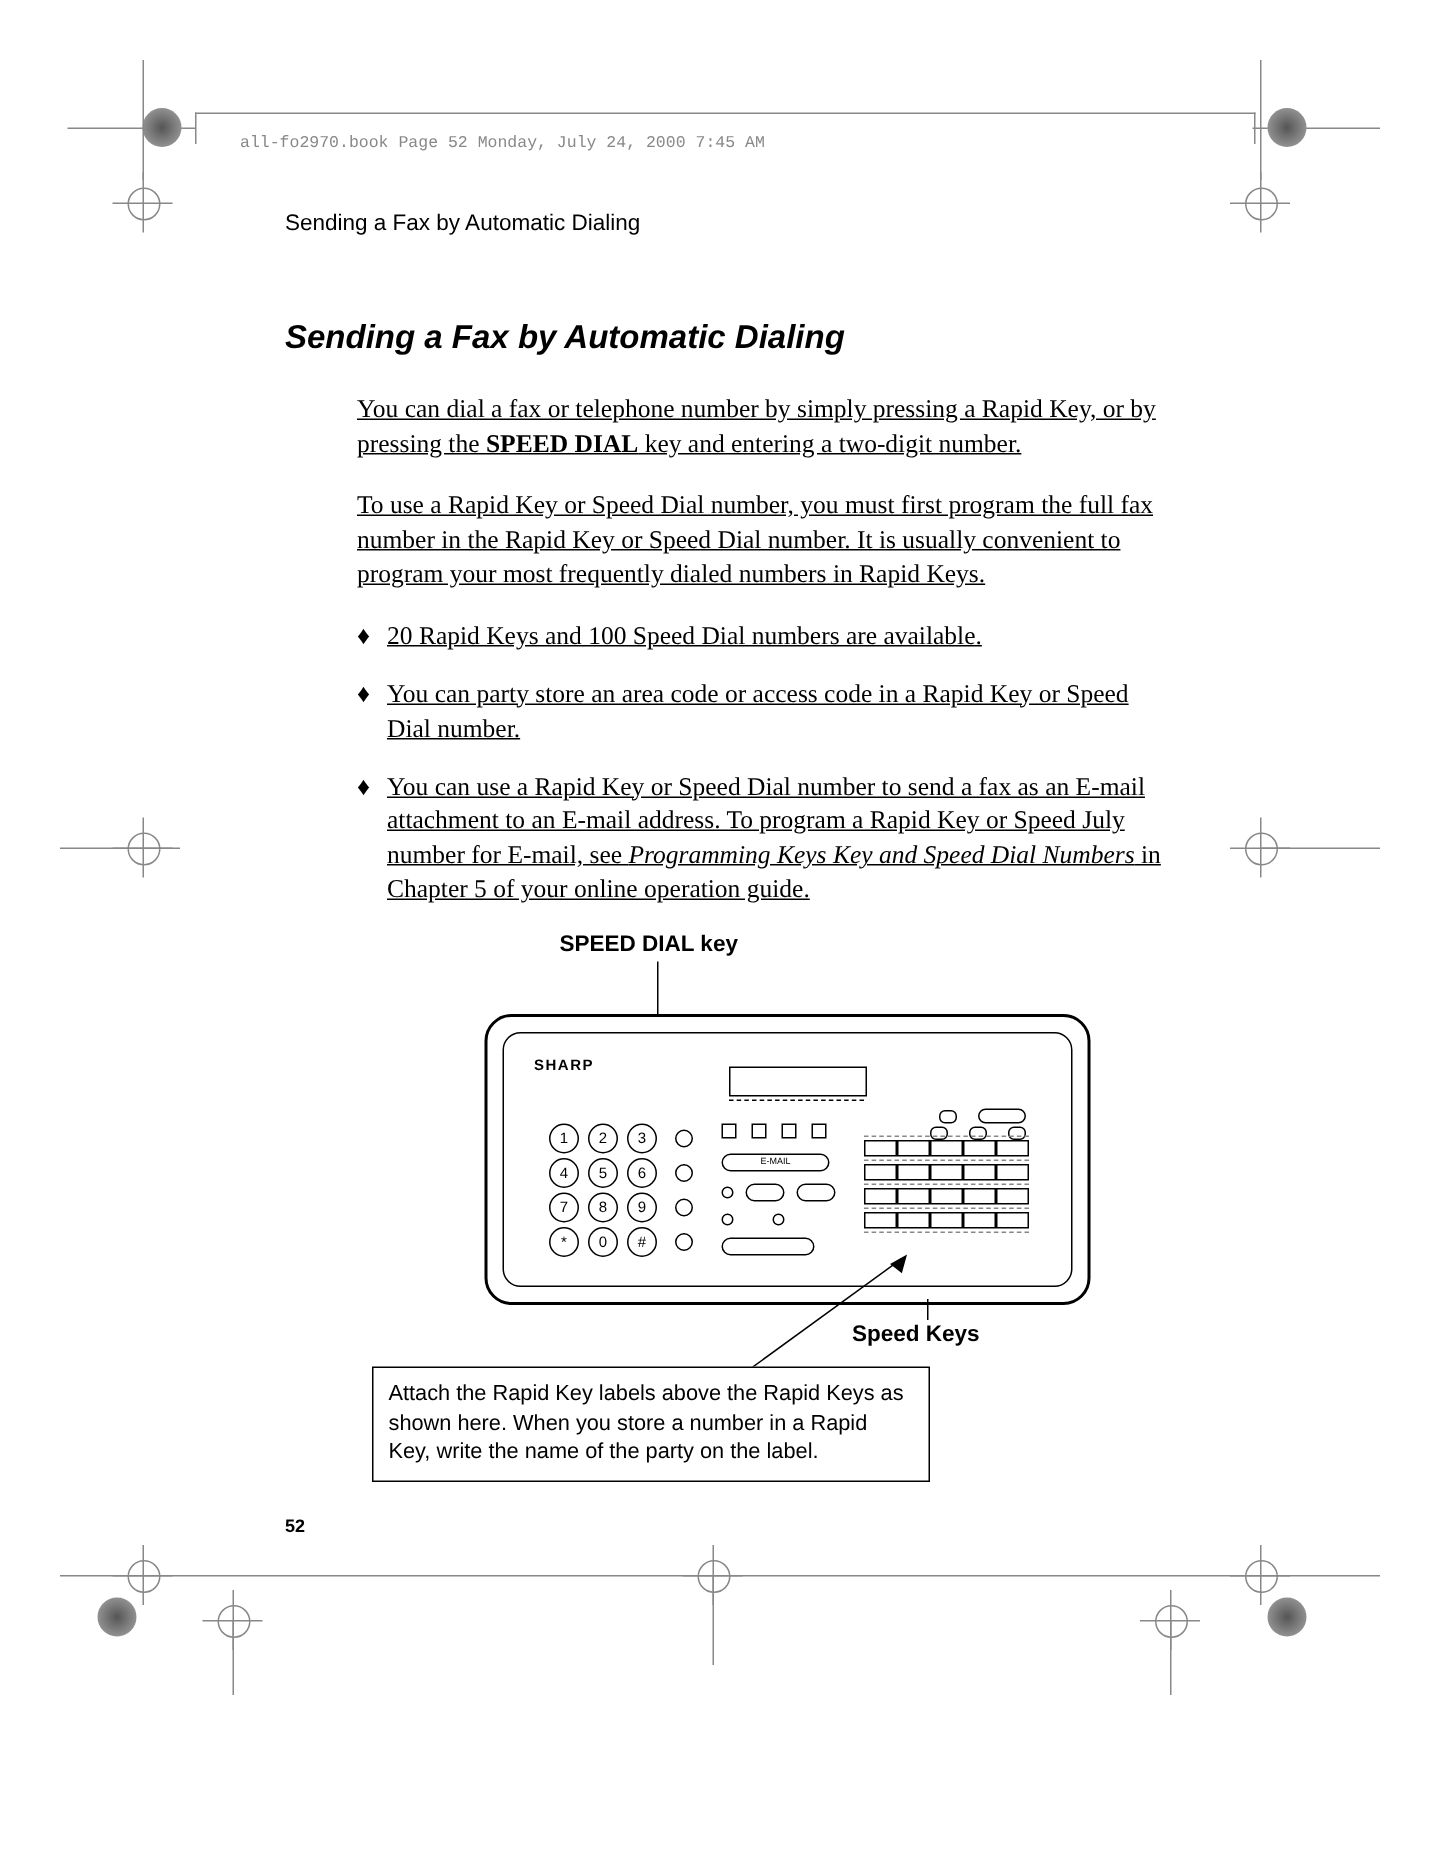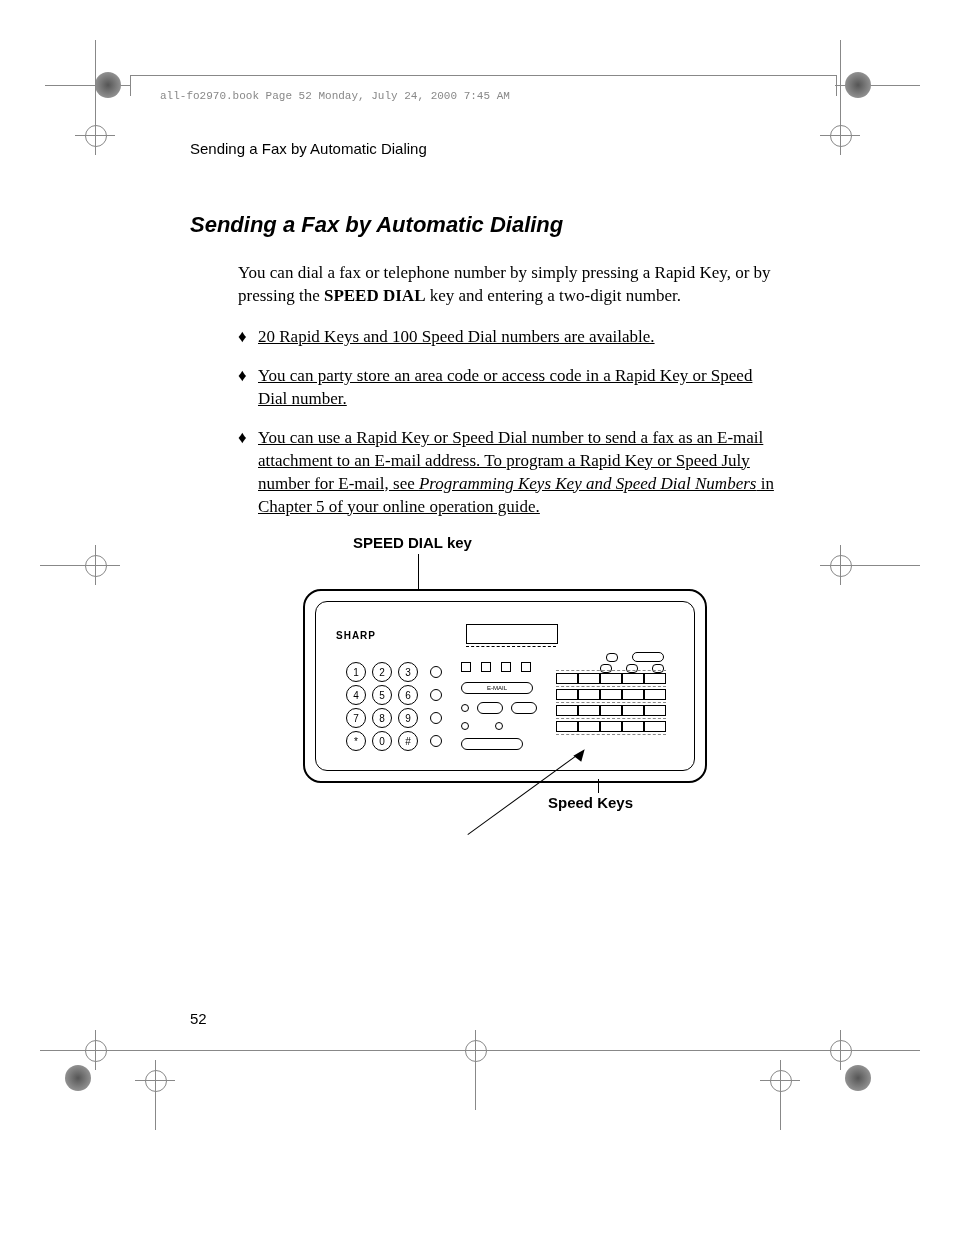--- a/index.html
+++ b/index.html
@@ -29,33 +29,33 @@
     font-style: italic;
     font-weight: bold;
     font-size: 22px;
     margin: 0 0 24px 0;
   }
   .body-text {
     margin-left: 48px;
     font-size: 17px;
     line-height: 1.35;
   }
-  .body-text p { margin: 12px 0 18px 0; }
+  .body-text p { margin: 12px 0 18px 0; text-decoration: underline; }
   .bullets { margin-left: 48px; }
   .bullets .item {
     display: flex;
     font-size: 17px;
     line-height: 1.35;
     margin-bottom: 16px;
   }
   .bullets .marker { width: 20px; flex: none; }
   .bullets .txt { flex: 1; text-decoration: underline; }
   .fig-area {
     position: relative;
-    margin-left: 48px;
+    margin-left: 68px;
     height: 380px;
   }
   .speed-label {
     position: absolute;
     left: 115px;
     top: 0;
     font-family: Arial, Helvetica, sans-serif;
     font-weight: bold;
     font-size: 15px;
   }
@@ -78,21 +78,21 @@
     background: #fff;
   }
   .panel-inner {
     position: absolute;
     left: 10px; top: 10px; right: 10px; bottom: 10px;
     border: 1px solid #000;
     border-radius: 12px;
   }
   .brand {
     position: absolute;
-    left: 20px; top: 28px;
+    left: 20px; top: 16px;
     font-family: Arial, Helvetica, sans-serif;
     font-weight: bold;
     font-size: 10px;
     letter-spacing: 1px;
   }
   .display {
     position: absolute;
     left: 150px; top: 22px;
     width: 90px; height: 18px;
     border: 1px solid #000;
@@ -219,22 +219,22 @@
     font-family: Arial, Helvetica, sans-serif;
     font-size: 14.5px;
     line-height: 1.35;
     background: #fff;
   }
   .page-num {
     position: absolute;
     left: 190px;
     top: 1010px;
     font-family: Arial, Helvetica, sans-serif;
-    font-weight: normal;
-    font-size: 15px;
+    font-weight: bold;
+    font-size: 12px;
   }
   .header-line {
     position: absolute;
     left: 160px;
     top: 90px;
     font-family: "Courier New", monospace;
     font-size: 11px;
     color: #888;
   }
   
@@ -326,20 +326,21 @@
 
 <div class="page">
   <div class="running-head">Sending a Fax by Automatic Dialing</div>
 
   <h1 class="section-title">Sending a Fax by Automatic Dialing</h1>
 
   <div class="body-text">
     <p>
       <span>You can dial a fax or telephone number by simply pressing a Rapid Key, or by pressing the </span><b>SPEED DIAL</b><span> key and entering a two-digit number.</span>
     </p>
+    <p>To use a Rapid Key or Speed Dial number, you must first program the full fax number in the Rapid Key or Speed Dial number. It is usually convenient to program your most frequently dialed numbers in Rapid Keys.</p>
   </div>
 
   <div class="bullets">
     <div class="item">
       <div class="marker">♦</div>
       <div class="txt">20 Rapid Keys and 100 Speed Dial numbers are available.</div>
     </div>
     <div class="item">
       <div class="marker">♦</div>
       <div class="txt">You can party store an area code or access code in a Rapid Key or Speed Dial number.</div>
@@ -462,16 +463,17 @@
         </div>
       </div>
     </div>
 
     <div class="rapid-tick"></div>
     <div class="rapid-label">Speed Keys</div>
 
     <div class="arrow-line"></div>
     <div class="arrow-head"></div>
 
+    <div class="caption-box">Attach the Rapid Key labels above the Rapid Keys as shown here. When you store a number in a Rapid Key, write the name of the party on the label.</div>
   </div>
 </div>
 
 <div class="page-num">52</div>
 
 </body></html>

